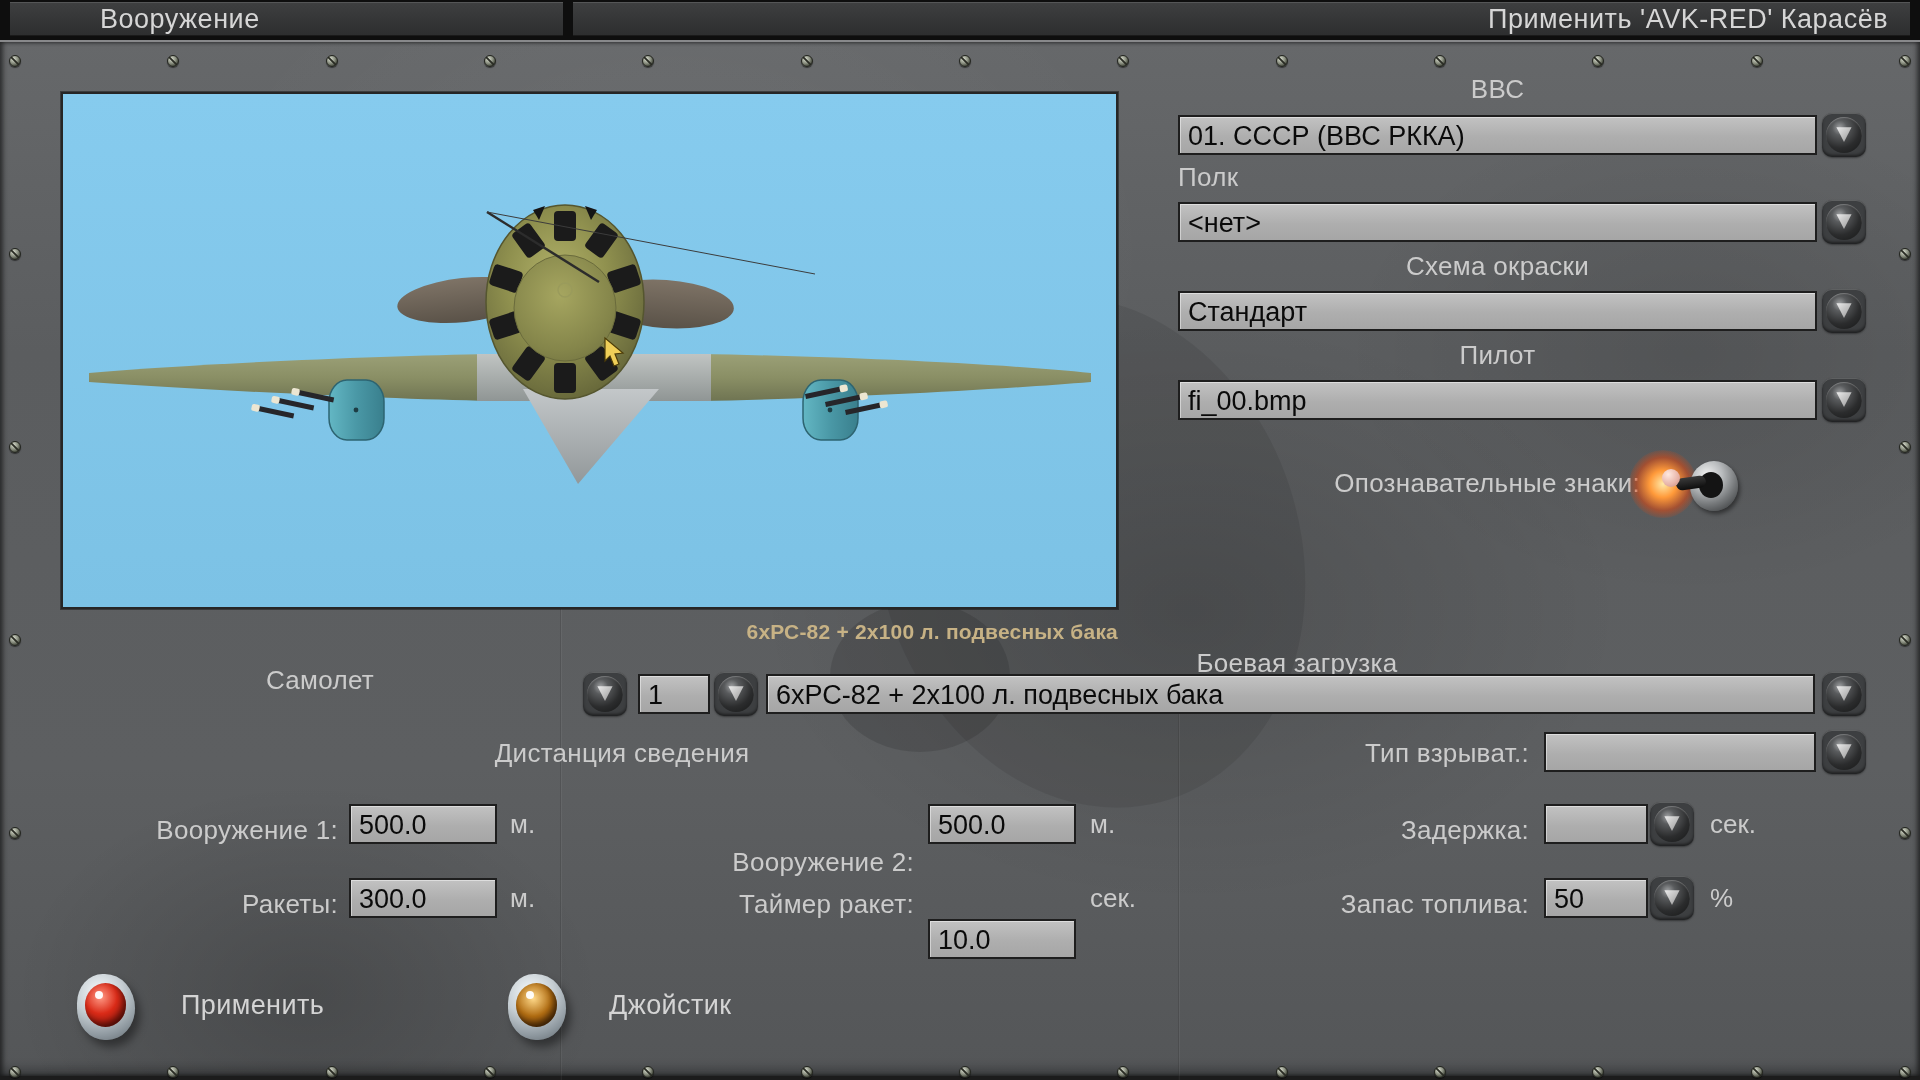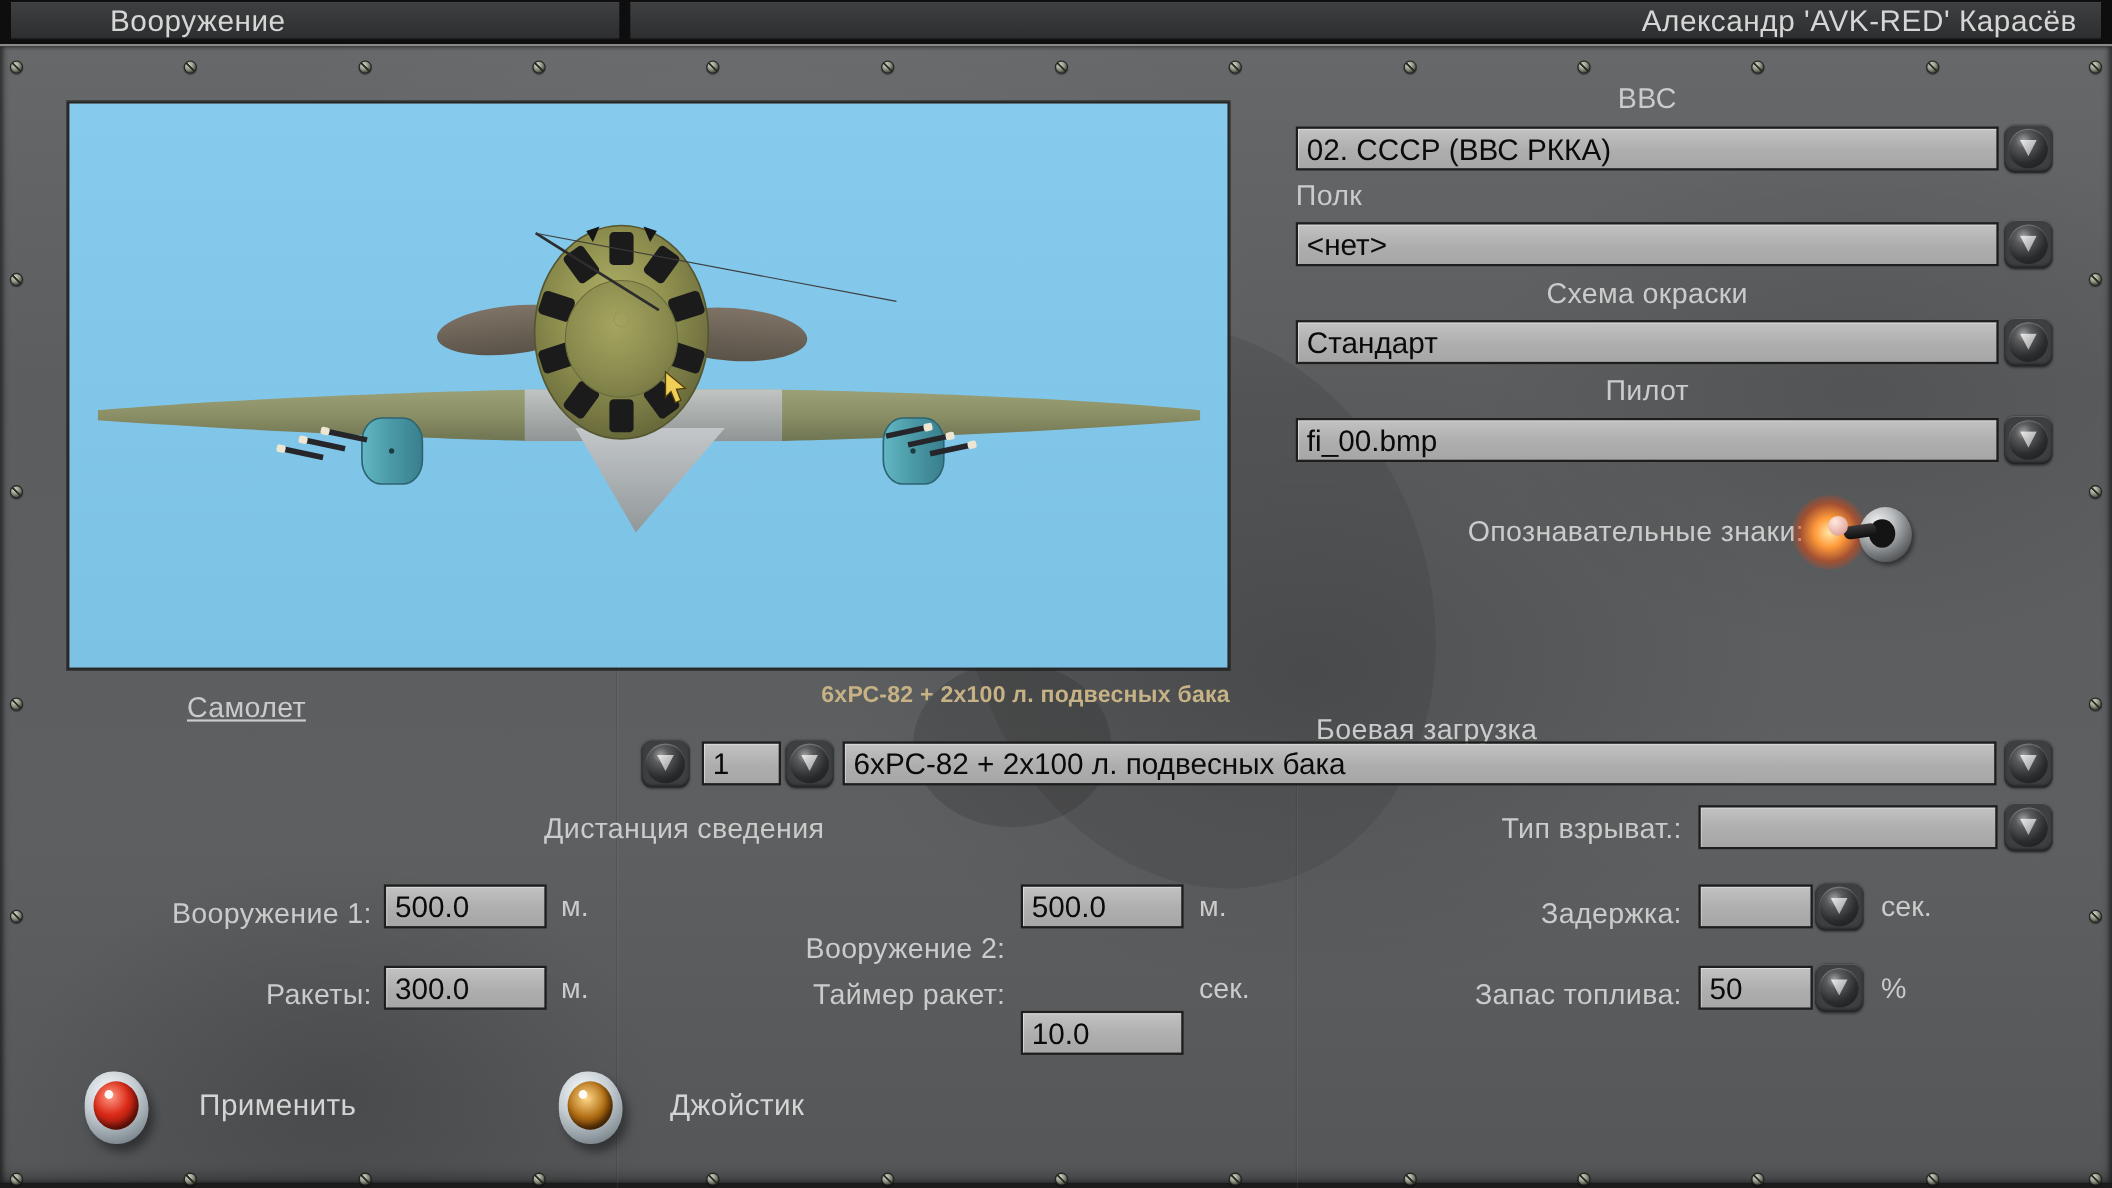--- a/index.html
+++ b/index.html
@@ -101,21 +101,21 @@
 </head>
 <body>
 
 <div class="screen">
 
   <div class="topbar">
     <div class="topbar-section topbar-left">
       <span class="topbar-title">Вооружение</span>
     </div>
     <div class="topbar-section topbar-right">
-      <span class="topbar-player">Александр 'AVK-RED' Карасёв</span>
+      <span class="topbar-player">Применить 'AVK-RED' Карасёв</span>
     </div>
   </div>
 
   <div class="panel">
     <div class="blob" style="left:880px;top:250px;width:420px;height:520px;background:rgba(0,0,0,.08);transform:rotate(-18deg);"></div>
     <div class="blob" style="left:830px;top:560px;width:180px;height:150px;background:rgba(0,0,0,.12);"></div>
     <div class="seam" style="left:560px;top:500px;height:540px;"></div>
     <div class="seam" style="left:1178px;top:640px;height:400px;"></div>
 
     <div class="preview">
@@ -217,21 +217,21 @@
 
         <line x1="424" y1="118" x2="536" y2="188" stroke="#2c2c2c" stroke-width="2.5"></line>
         <line x1="424" y1="118" x2="752" y2="180" stroke="#3c3c3c" stroke-width="1"></line>
 
         <path d="M542,244 l0,23 5,-5 4,10 5,-2 -4,-10 8,-1 z" fill="#efcf58" stroke="#4c3c08" stroke-width="1.2"></path>
       </svg>
     </div>
     <div class="caption">6xРС-82 + 2x100 л. подвесных бака</div>
 
     <div class="flabel" style="left:1178px;top:32px;width:639px;text-align:center;">ВВС</div>
-    <div class="field" style="left:1178px;top:73px;width:639px;">02. СССР (ВВС РККА)</div>
+    <div class="field" style="left:1178px;top:73px;width:639px;">01. СССР (ВВС РККА)</div>
     <div class="combo" style="left:1822px;top:71px;">
         <div class="combo-circle">
           <span class="tri"></span>
         </div>
       </div>
 
     <div class="flabel" style="left:1178px;top:120px;width:639px;text-align:left;">Полк</div>
     <div class="field" style="left:1178px;top:160px;width:639px;">&lt;нет&gt;</div>
     <div class="combo" style="left:1822px;top:158px;">
         <div class="combo-circle">
@@ -255,21 +255,21 @@
         </div>
       </div>
 
     <div class="flabel" style="right:280px;top:426px;text-align:right;">Опознавательные знаки:</div>
     <div class="glow" style="top:408px;"></div>
     <div class="toggle-base" style="top:419px;"></div>
     <div class="toggle-hole" style="top:430px;"></div>
     <div class="toggle-lever" style="top:435px;"></div>
     <div class="toggle-tip" style="top:427px;"></div>
 
-    <div class="flabel" style="left:170px;top:586px;width:300px;text-align:left;text-decoration:underline;">Самолет</div>
+    <div class="flabel" style="left:170px;top:623px;width:300px;text-align:center;">Самолет</div>
     <div class="flabel" style="left:1147px;top:606px;width:300px;text-align:center;">Боевая загрузка</div>
     <div class="combo" style="left:583px;top:630px;">
         <div class="combo-circle">
           <span class="tri"></span>
         </div>
       </div>
     <div class="field" style="left:638px;top:632px;width:72px;">1</div>
     <div class="combo" style="left:714px;top:630px;">
         <div class="combo-circle">
           <span class="tri"></span>

